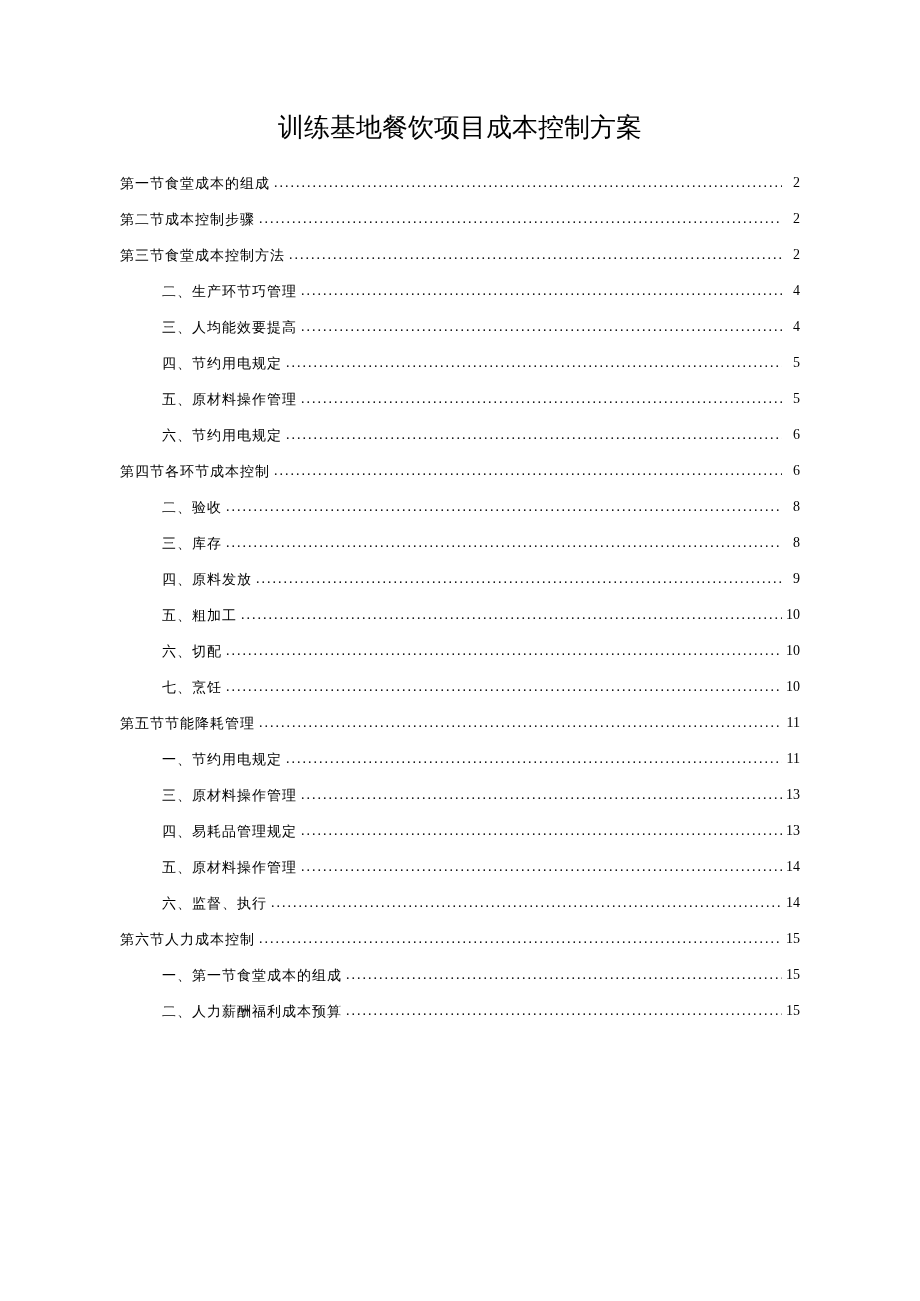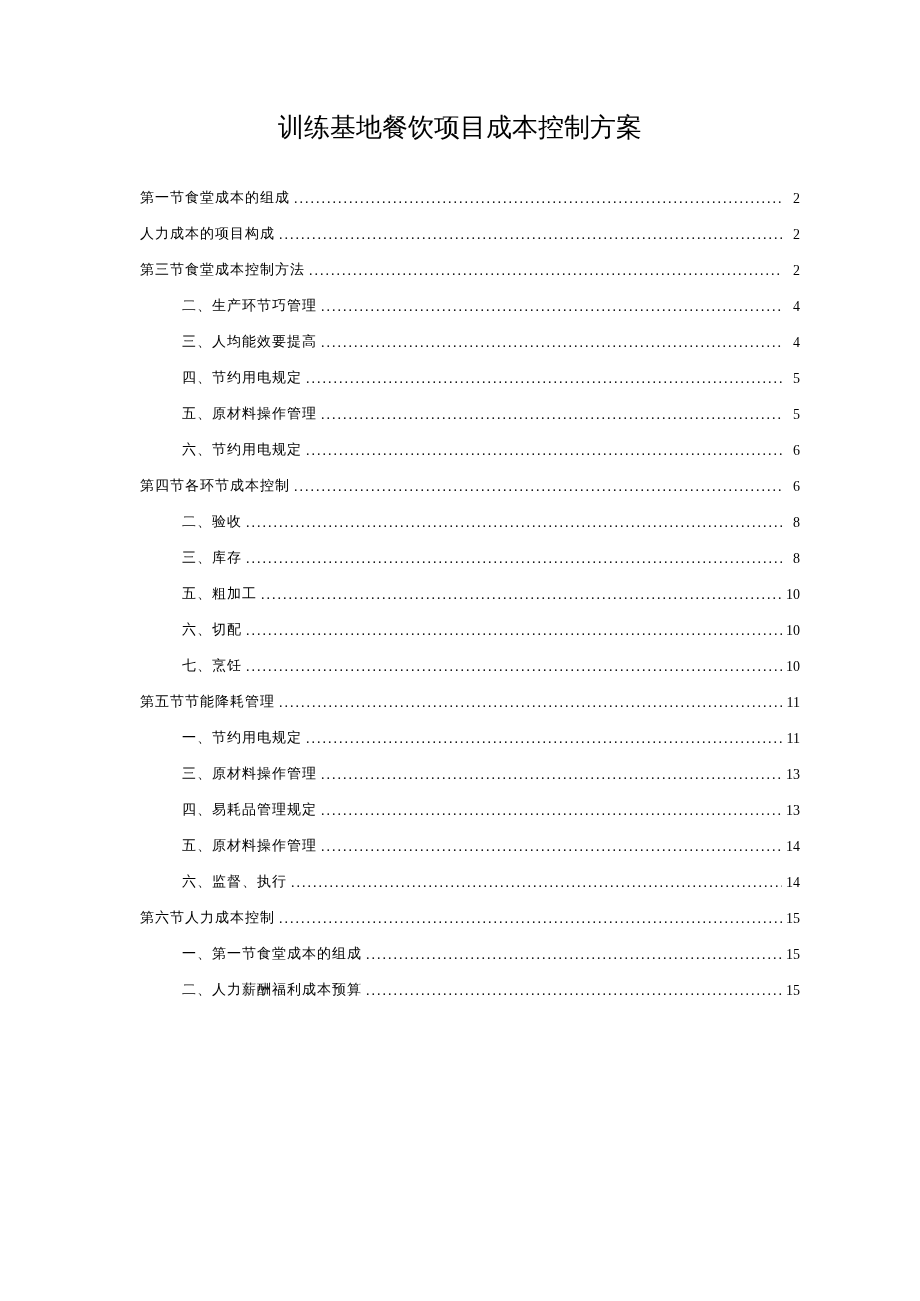--- a/index.html
+++ b/index.html
@@ -14,32 +14,31 @@
       height: 1301px;
       position: relative;
     }
     .page {
       padding: 110px 120px 60px 120px;
     }
     .title {
       text-align: center;
       font-size: 26px;
       font-weight: normal;
-      margin-bottom: 44px;
+      margin-bottom: 30px;
       font-family: "SimSun", "宋体", serif;
     }
     .toc {
       font-size: 14px;
     }
     .toc-entry {
       display: flex;
-      align-items: flex-end;
+      align-items: flex-start;
       margin-bottom: 18px;
       white-space: nowrap;
-      margin-left: 20px;
     }
     .toc-entry.level1 {
       padding-left: 0;
     }
     .toc-entry.level2 {
       padding-left: 42px;
     }
     .toc-label {
       flex-shrink: 0;
       letter-spacing: 1px;
@@ -65,21 +64,21 @@
 
 <div class="page">
   <h1 class="title">训练基地餐饮项目成本控制方案</h1>
   <div class="toc">
       <div class="toc-entry level1">
         <span class="toc-label">第一节食堂成本的组成</span>
         <span class="toc-dots"></span>
         <span class="toc-page">2</span>
       </div>
       <div class="toc-entry level1">
-        <span class="toc-label">人力成本的项目构成</span>
+        <span class="toc-label">第二节成本控制步骤</span>
         <span class="toc-dots"></span>
         <span class="toc-page">2</span>
       </div>
       <div class="toc-entry level1">
         <span class="toc-label">第三节食堂成本控制方法</span>
         <span class="toc-dots"></span>
         <span class="toc-page">2</span>
       </div>
       <div class="toc-entry level2">
         <span class="toc-label">二、生产环节巧管理</span>
@@ -113,20 +112,25 @@
       </div>
       <div class="toc-entry level2">
         <span class="toc-label">二、验收</span>
         <span class="toc-dots"></span>
         <span class="toc-page">8</span>
       </div>
       <div class="toc-entry level2">
         <span class="toc-label">三、库存</span>
         <span class="toc-dots"></span>
         <span class="toc-page">8</span>
+      </div>
+      <div class="toc-entry level2">
+        <span class="toc-label">四、原料发放</span>
+        <span class="toc-dots"></span>
+        <span class="toc-page">9</span>
       </div>
       <div class="toc-entry level2">
         <span class="toc-label">五、粗加工</span>
         <span class="toc-dots"></span>
         <span class="toc-page">10</span>
       </div>
       <div class="toc-entry level2">
         <span class="toc-label">六、切配</span>
         <span class="toc-dots"></span>
         <span class="toc-page">10</span>

